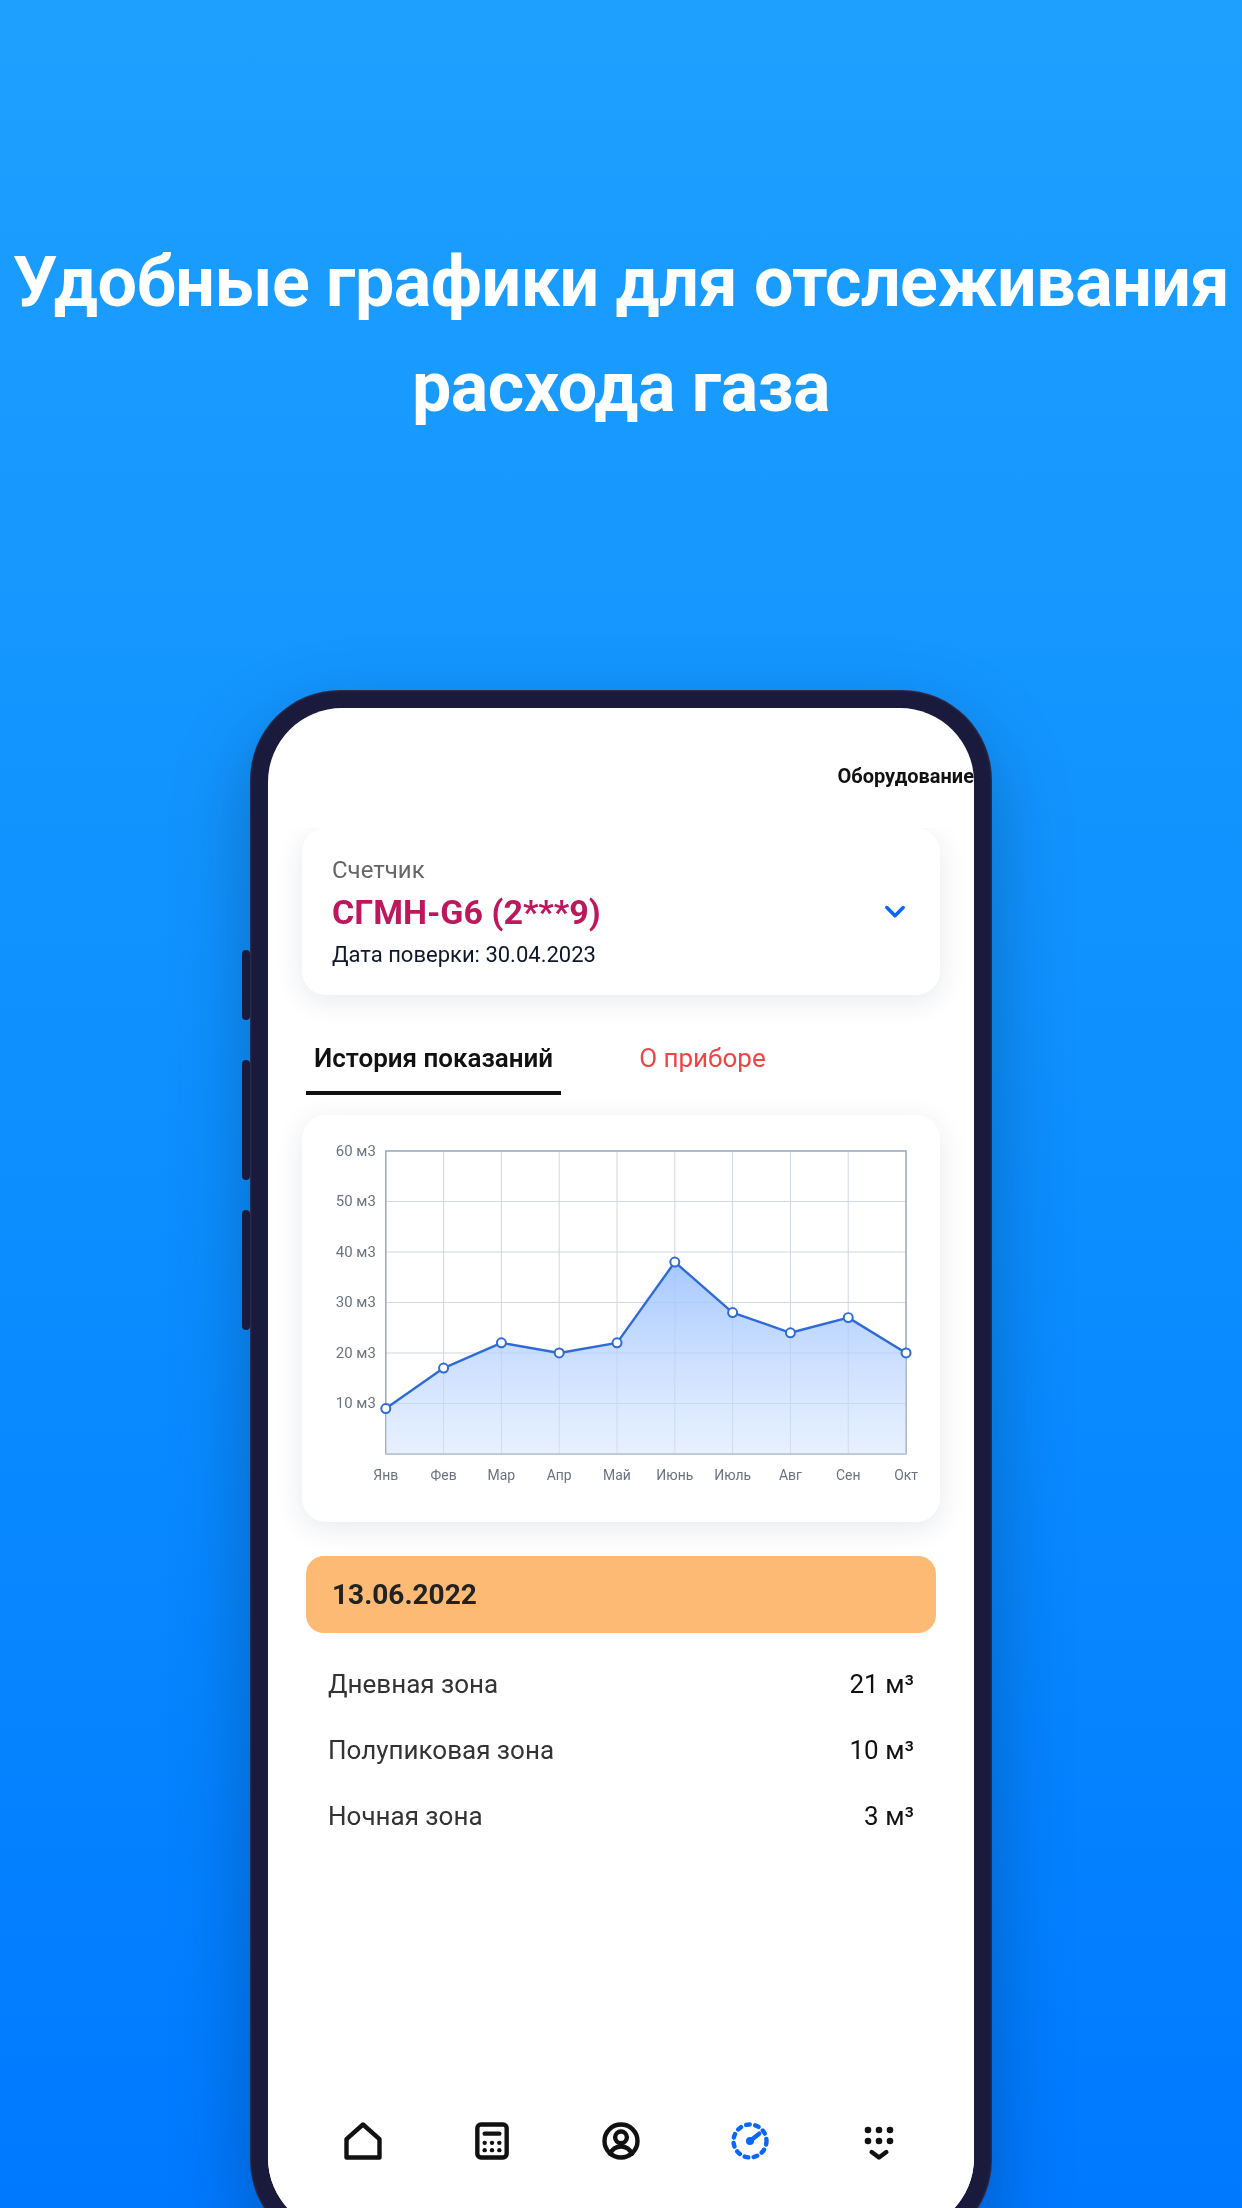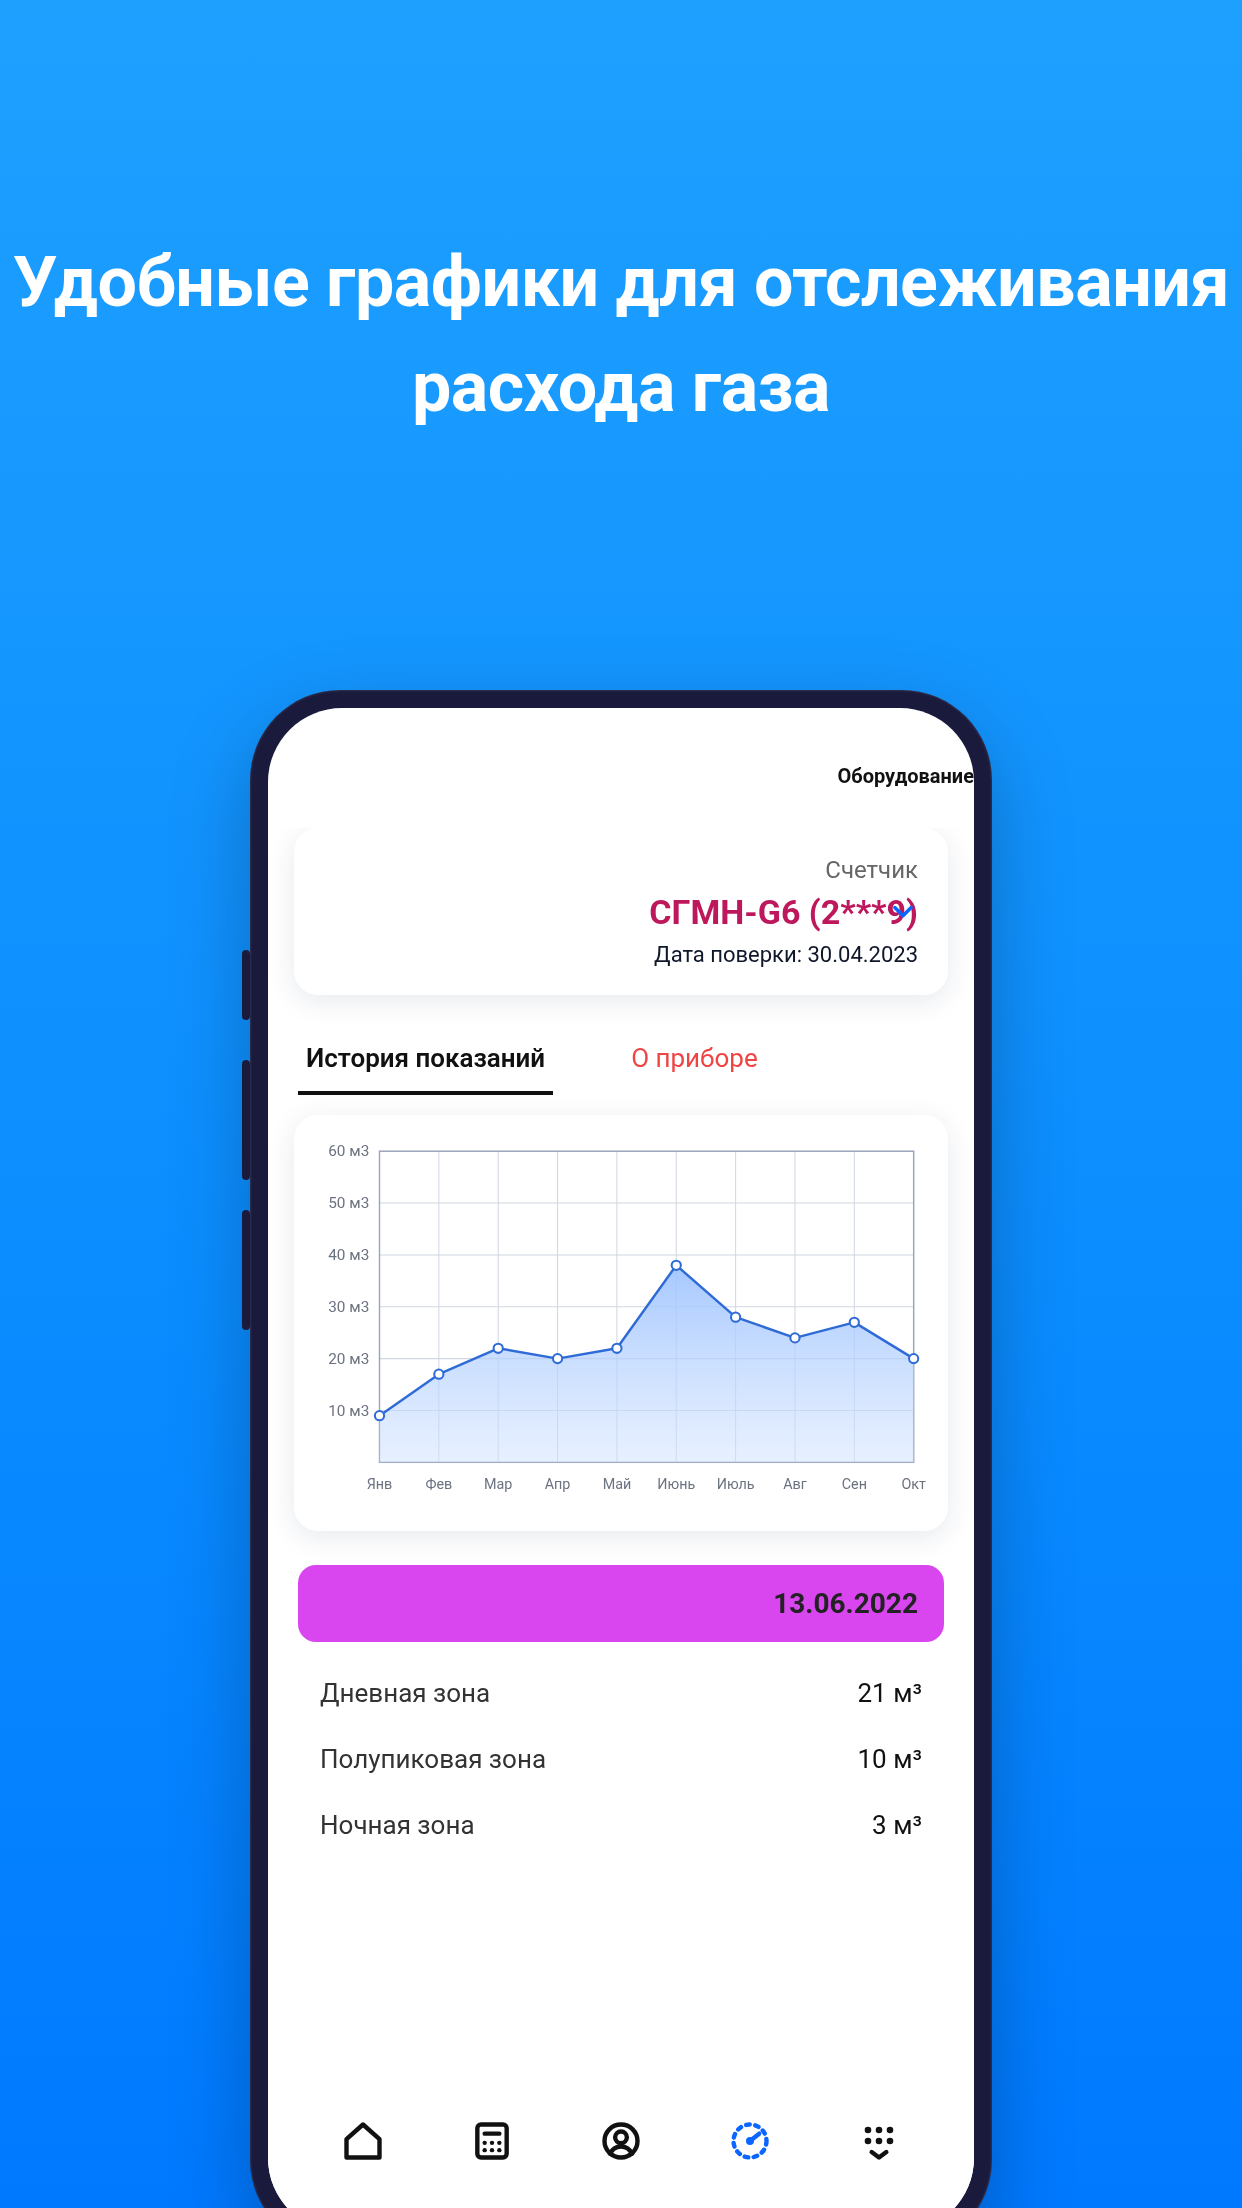--- a/index.html
+++ b/index.html
@@ -55,23 +55,22 @@
   .app-header {
     text-align: right;
     font-size: 20px;
     font-weight: 700;
     color: #111;
     padding: 56px 0 40px;
   }
 
   .content {
     flex: 1;
-    padding: 0 26px;
+    padding: 0 34px;
     overflow: hidden;
-    text-align: right;
   }
 
   
   .meter-card {
     background: #fff;
     border-radius: 24px;
     box-shadow: 0 6px 28px rgba(16,40,80,0.10);
     padding: 28px 30px 28px 30px;
     position: relative;
     margin-bottom: 34px;
@@ -103,21 +102,21 @@
     background:#fff;
     border-radius: 24px;
     box-shadow: 0 6px 28px rgba(16,40,80,0.10);
     padding: 26px 20px 18px 20px;
     margin-bottom: 34px;
   }
   .chart-svg { width: 100%; height: auto; }
 
   
   .date-strip {
-    background:#d946ef;
+    background:#fdba74;
     border-radius: 18px;
     padding: 22px 26px;
     font-size: 28px;
     font-weight: 700;
     color:#222;
     margin: 0 4px 18px;
   }
 
   
   .detail-row {

